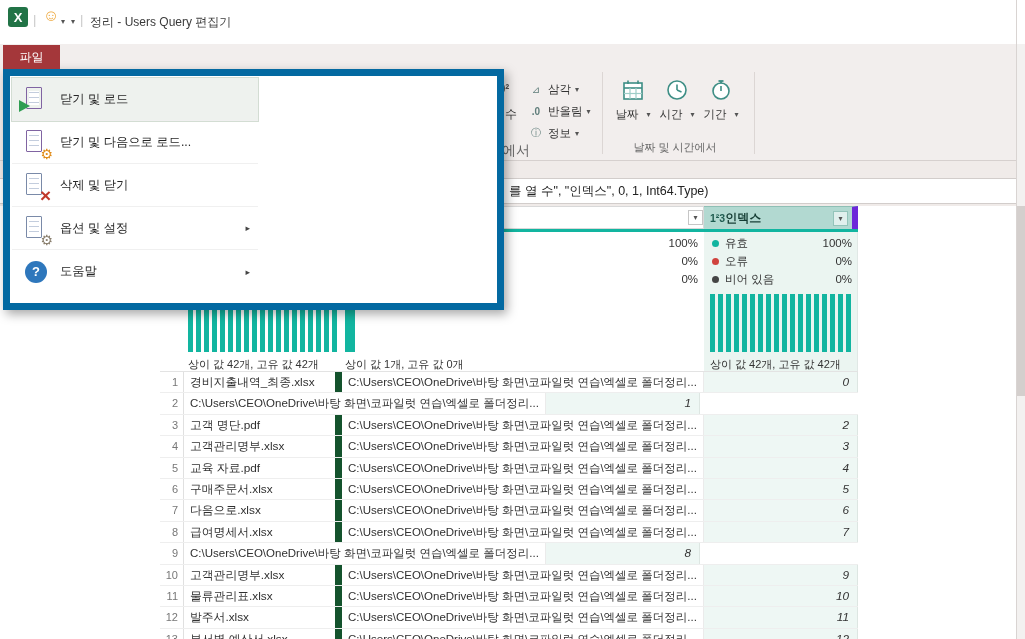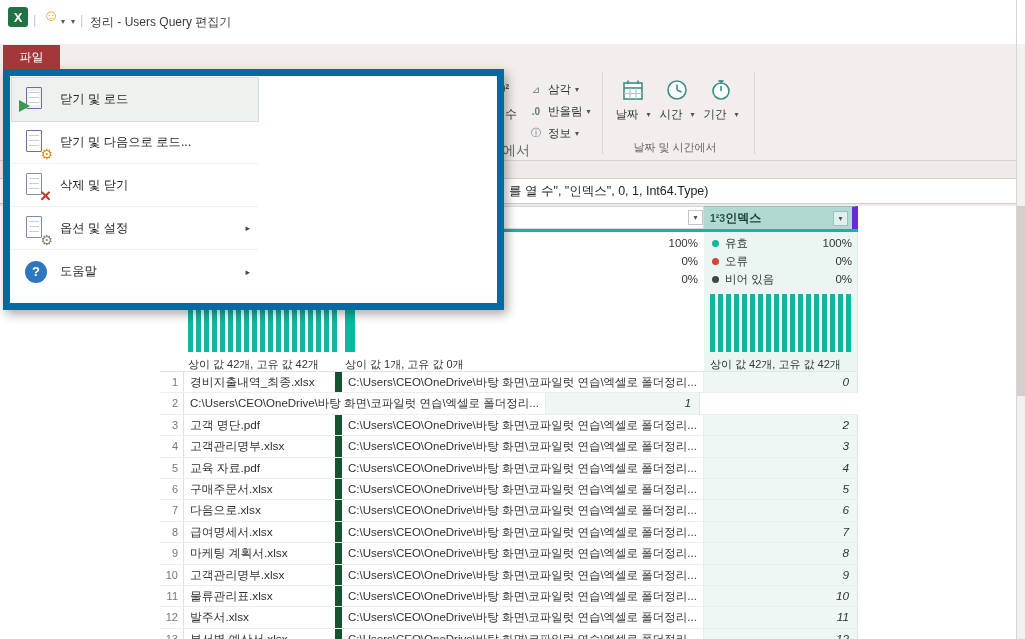--- a/index.html
+++ b/index.html
@@ -289,21 +289,20 @@
       <div class="c-idx">6</div>
     </div>
     <div class="row">
       <div class="c-num">8</div>
       <div class="c-name">급여명세서.xlsx</div>
       <div class="c-path">C:\Users\CEO\OneDrive\바탕 화면\코파일럿 연습\엑셀로 폴더정리...</div>
       <div class="c-idx">7</div>
     </div>
     <div class="row">
       <div class="c-num">9</div>
-      <div class="c-name">마케팅 계획서.xlsx</div>
       <div class="c-path">C:\Users\CEO\OneDrive\바탕 화면\코파일럿 연습\엑셀로 폴더정리...</div>
       <div class="c-idx">8</div>
     </div>
     <div class="row">
       <div class="c-num">10</div>
       <div class="c-name">고객관리명부.xlsx</div>
       <div class="c-path">C:\Users\CEO\OneDrive\바탕 화면\코파일럿 연습\엑셀로 폴더정리...</div>
       <div class="c-idx">9</div>
     </div>
     <div class="row">

